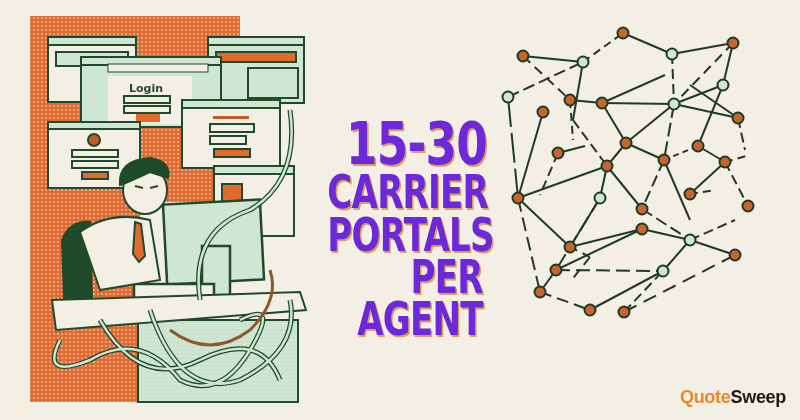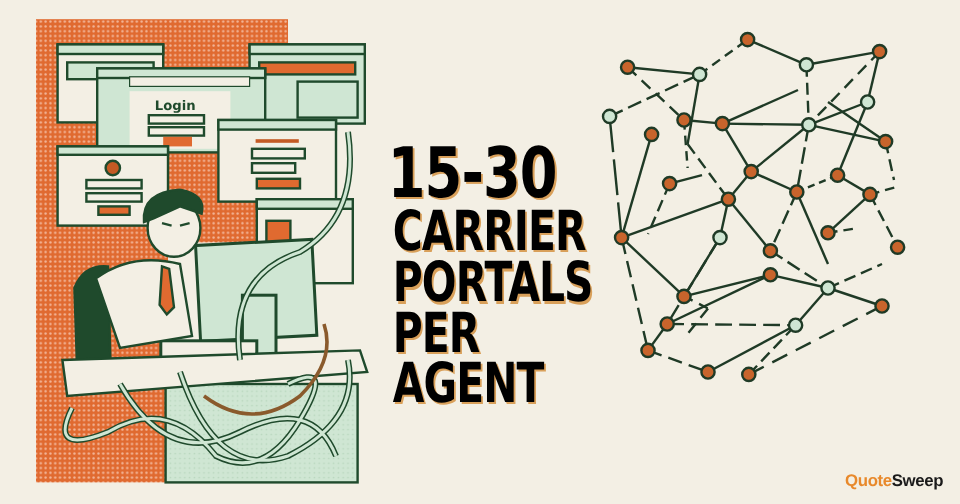--- a/index.html
+++ b/index.html
@@ -1,22 +1,22 @@
 <!DOCTYPE html>
 <html><head>
 <meta charset="utf-8">
 <style>
   html,body{margin:0;padding:0;}
   body{width:800px;height:420px;background:#f3efe4;overflow:hidden;position:relative;font-family:"Liberation Sans",sans-serif;}
   .illus{position:absolute;left:0;top:0;width:320px;height:420px;}
-  .headline{position:absolute;left:300px;top:118px;width:210px;text-align:left;color:#000000;font-family:"DejaVu Sans",sans-serif;font-weight:bold;line-height:0.92;letter-spacing:-1px;}
+  .headline{position:absolute;left:300px;top:118px;width:210px;text-align:right;color:#6d28d9;font-family:"DejaVu Sans",sans-serif;font-weight:bold;line-height:0.92;letter-spacing:-1px;}
   .headline .big{display:block;font-size:58px;transform:scaleX(0.78);transform-origin:center;text-shadow:2px 2px 0 #d9a05a;}
   .headline .line{display:block;font-size:46px;transform:scaleX(0.74);transform-origin:center;text-shadow:2px 2px 0 #d9a05a;}
   .network{position:absolute;left:490px;top:20px;width:300px;height:300px;}
-  .brand{position:absolute;right:14px;bottom:12px;font-size:14px;font-weight:bold;letter-spacing:-0.3px;}
+  .brand{position:absolute;right:14px;bottom:12px;font-size:18px;font-weight:bold;letter-spacing:-0.3px;}
   .brand .q{color:#e8892b;}
   .brand .s{color:#1a1a1a;}
 </style>
 </head>
 <body>
 
 <svg class="illus" viewBox="0 0 320 420" xmlns="http://www.w3.org/2000/svg">
   <defs>
     <pattern id="dots" width="4" height="4" patternUnits="userSpaceOnUse">
       <rect width="4" height="4" fill="#e06a30"></rect>

